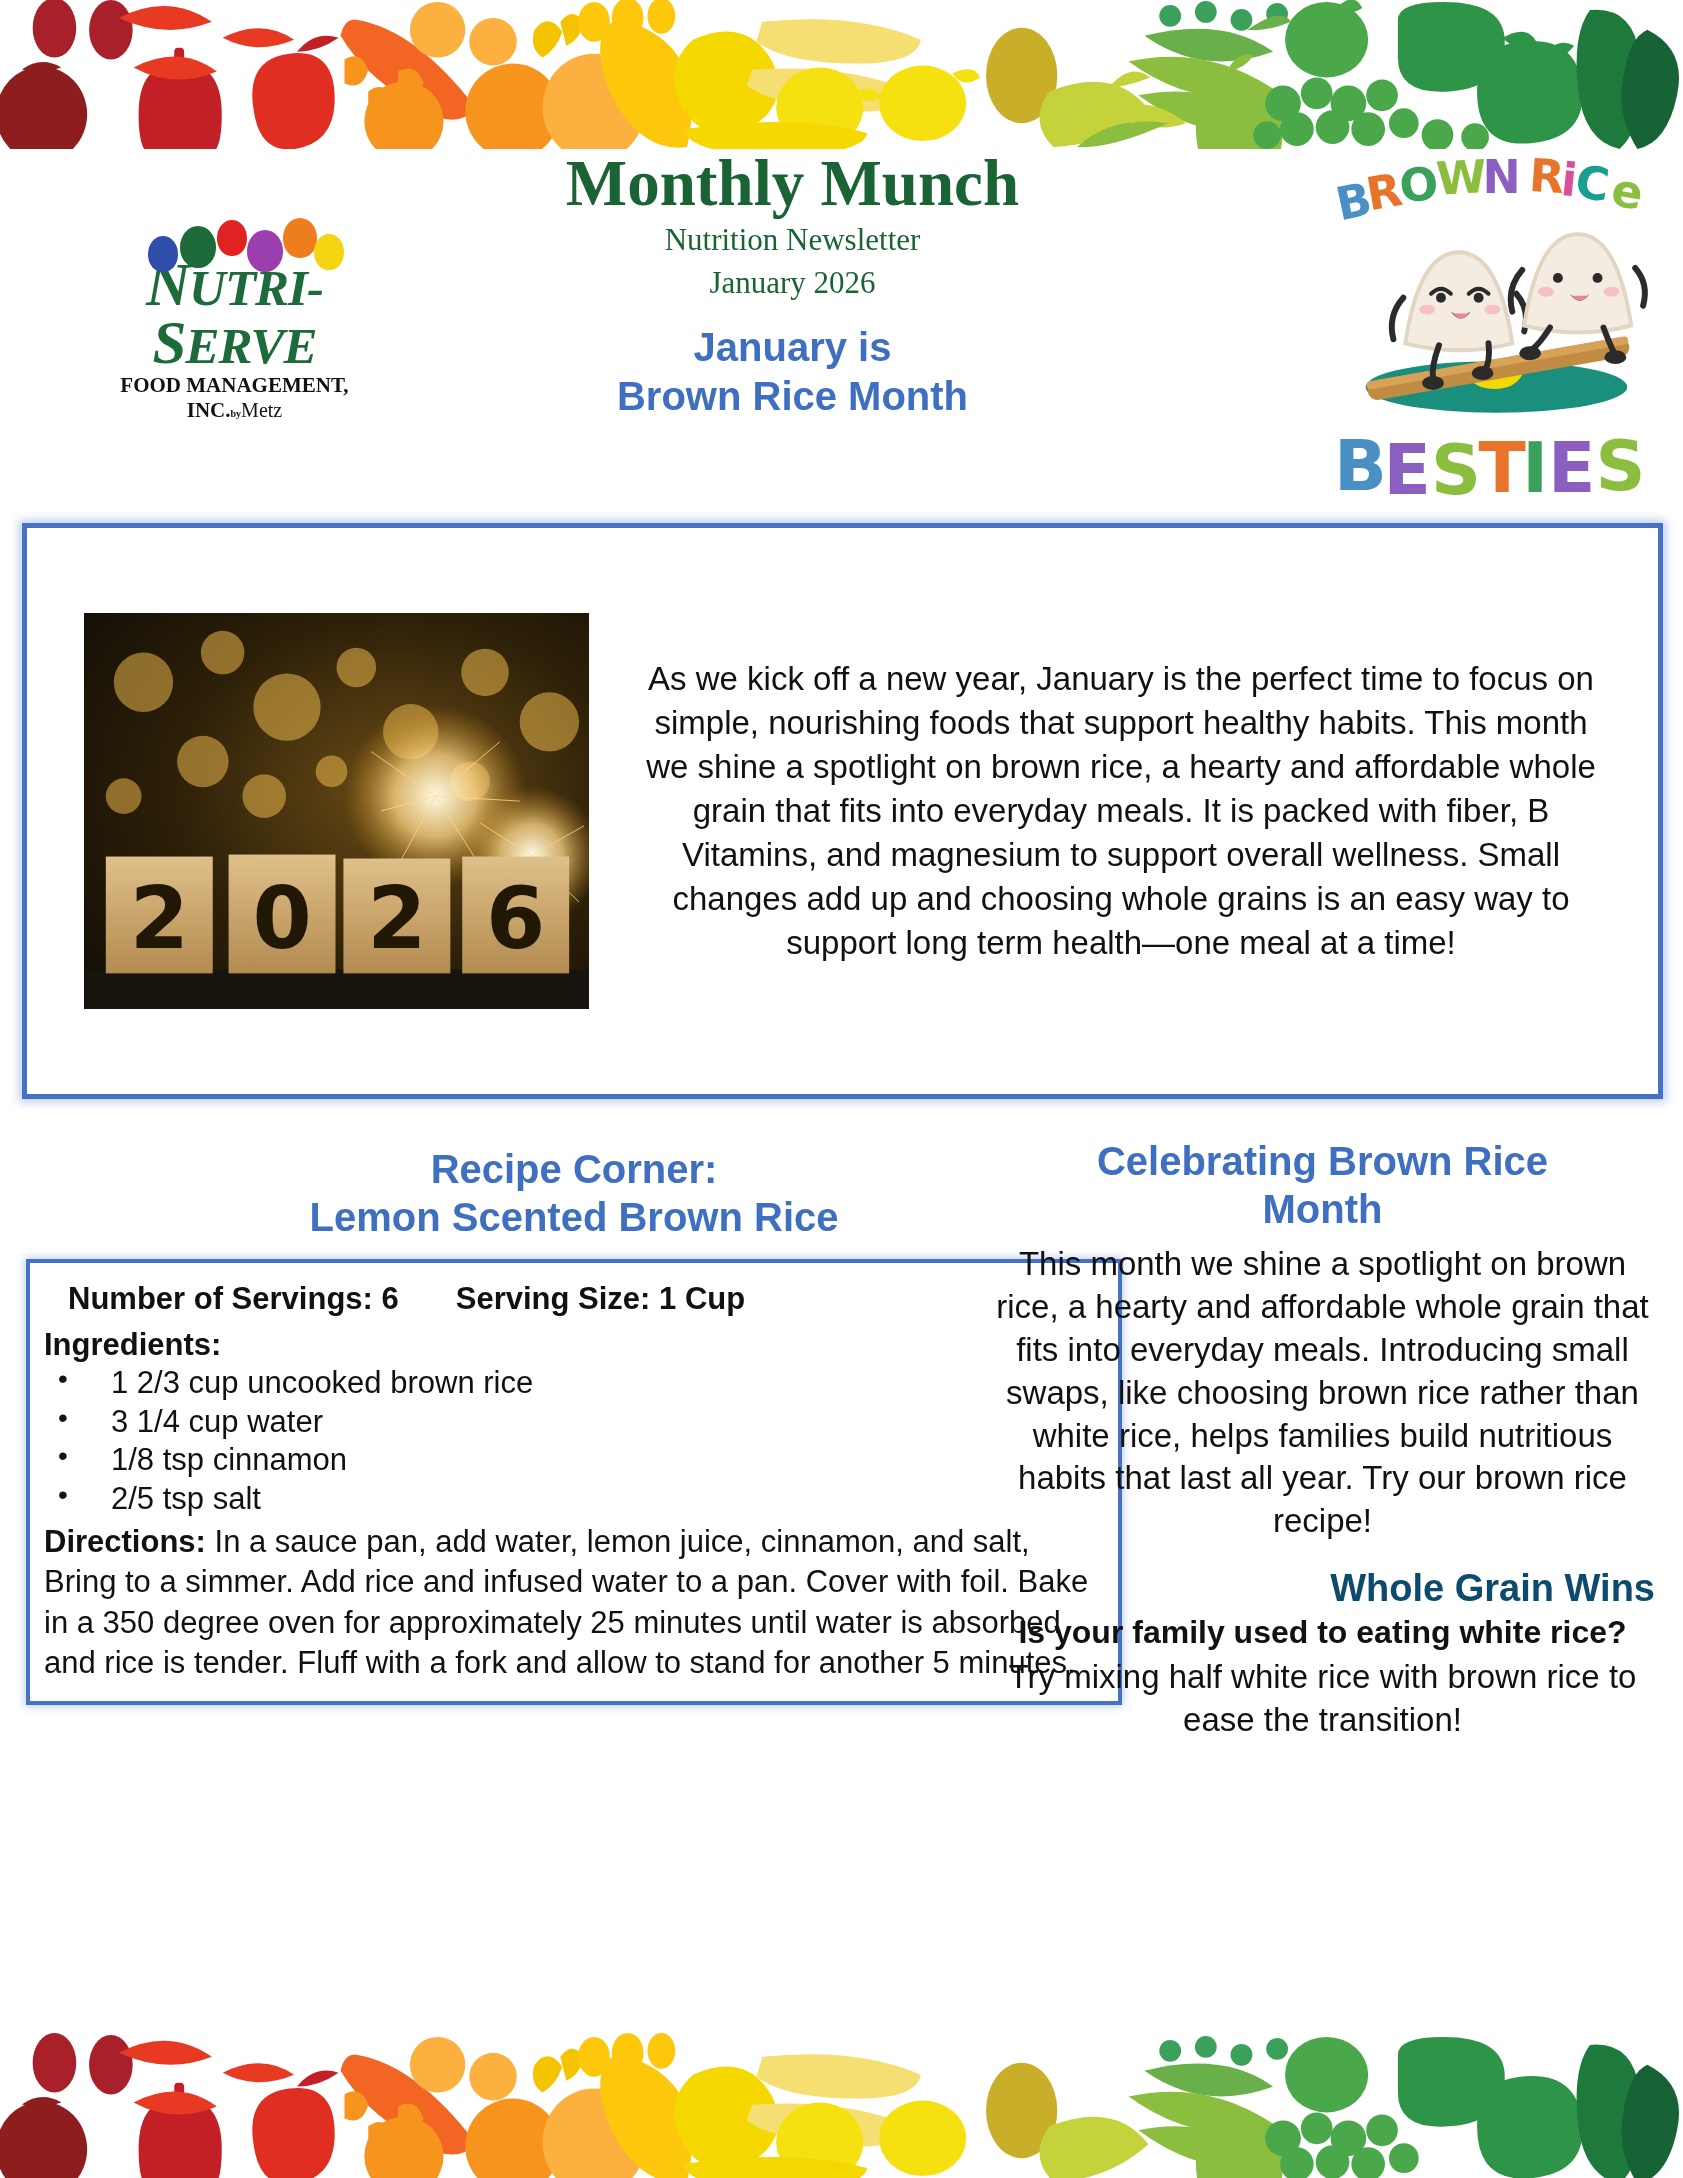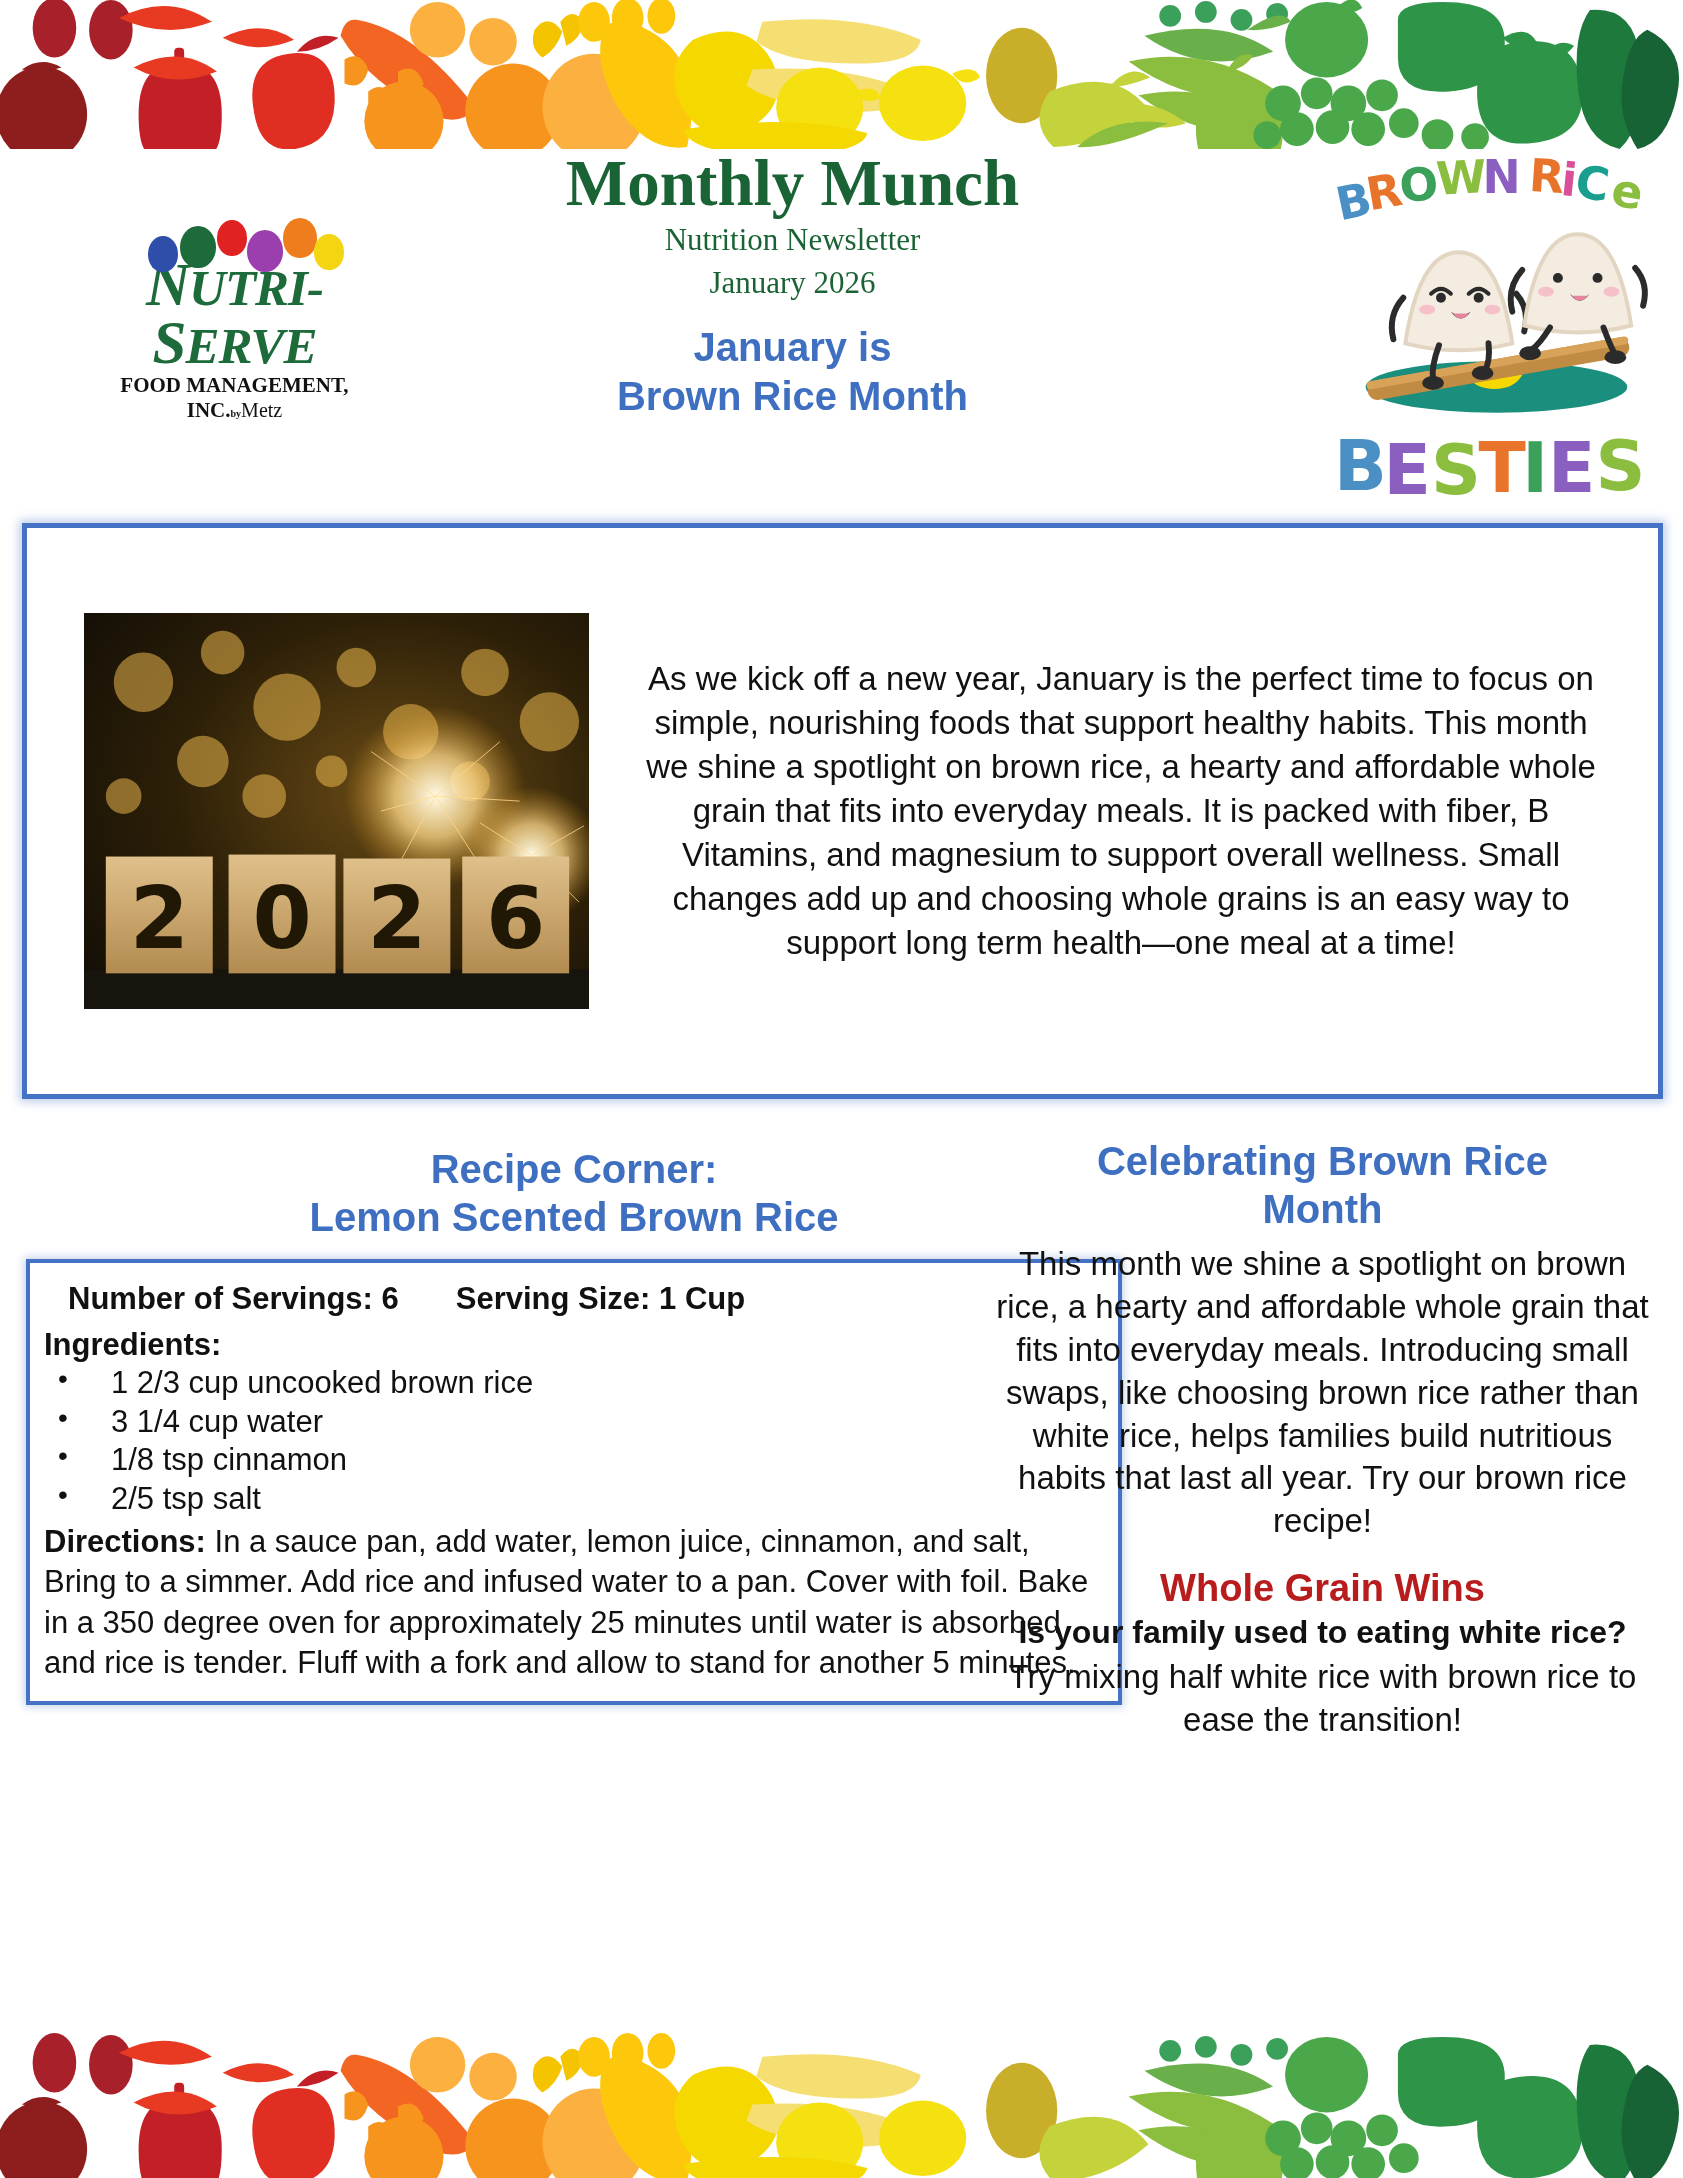--- a/index.html
+++ b/index.html
@@ -139,23 +139,23 @@
   .directions b { font-weight: bold; }
 
   .rc-body {
     font-size: 33px;
     line-height: 1.3;
     text-align: center;
     color: #111;
     margin-top: 10px;
   }
   .wg-heading {
-    color: #b91c1c;
+    color: #0c4a6e;
     font-weight: bold;
-    text-align: center;
+    text-align: right;
     font-size: 38px;
     margin-top: 24px;
   }
   .wg-question {
     font-weight: bold;
     text-align: center;
     font-size: 32px;
     line-height: 1.25;
     margin-top: 2px;
     color: #111;

